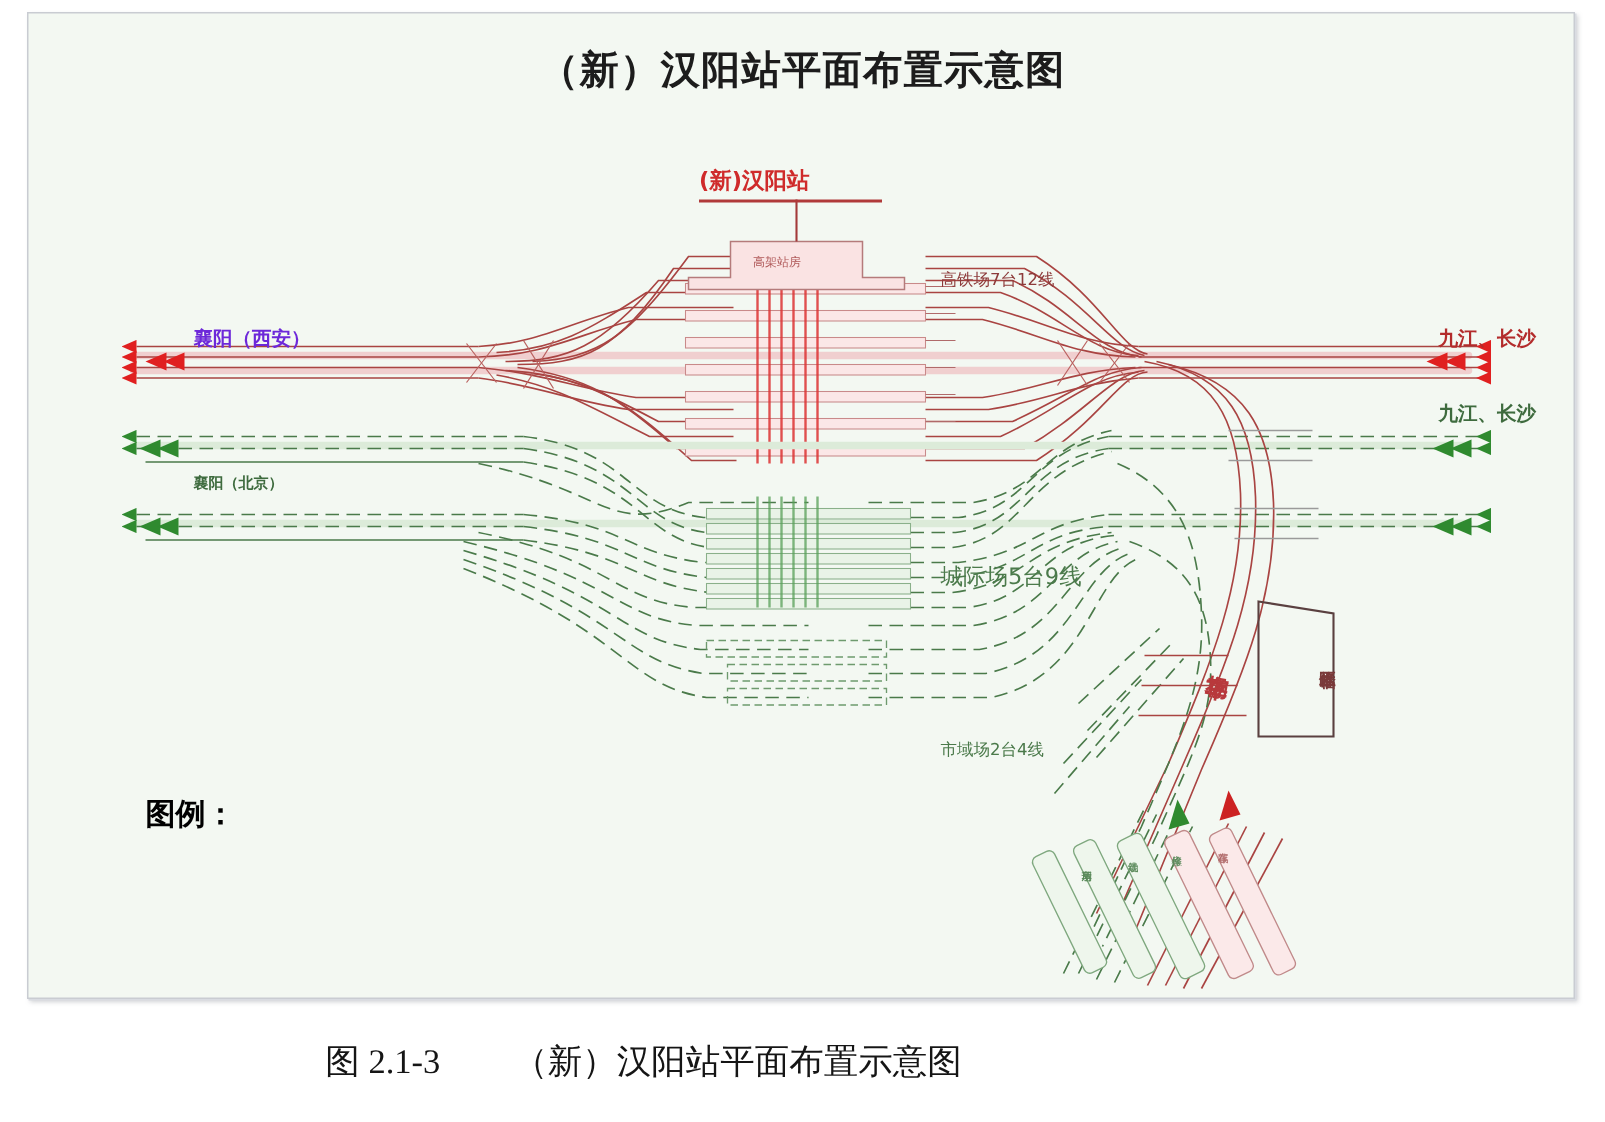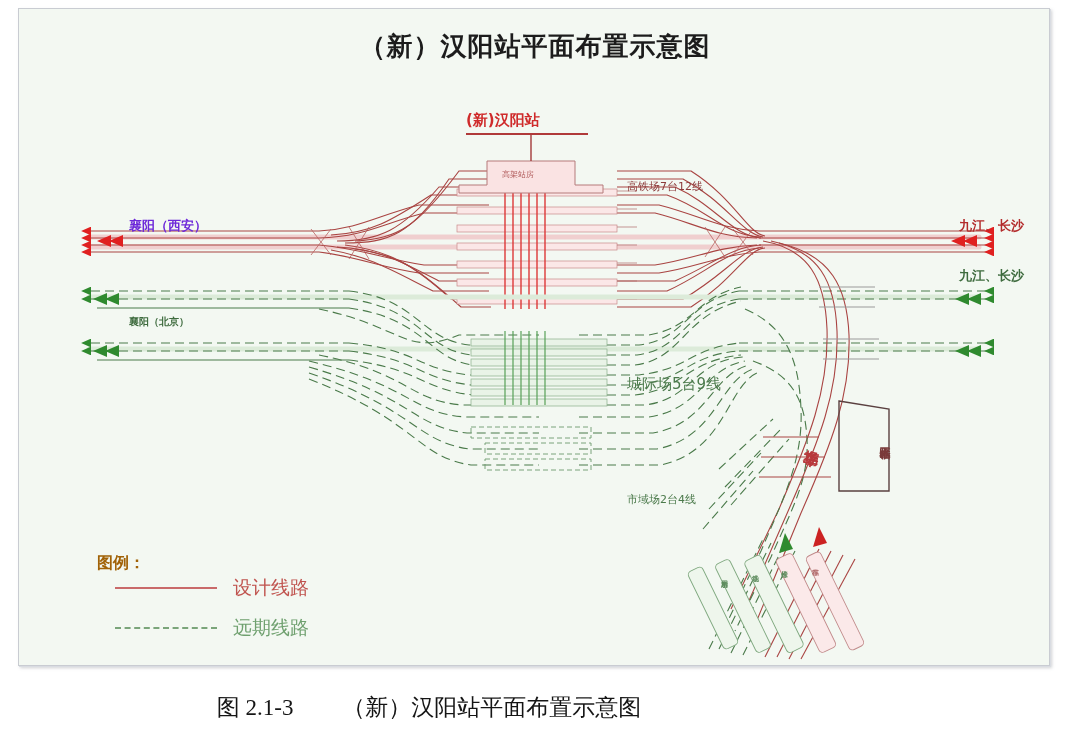--- a/index.html
+++ b/index.html
@@ -50,22 +50,22 @@
   .vert{writing-mode:vertical-rl;text-orientation:upright;}
   .cunche{font-size:15px;font-weight:bold;color:#b8393c;left:786px;top:428px;
           transform:rotate(10deg);transform-origin:top left;}
   .linxiu{font-size:11px;font-weight:bold;color:#7a3a3a;left:857px;top:430px;}
 
   .tiny{font-size:7px;letter-spacing:0px;}
   .tg{color:#5b8a5b;}
   .tr{color:#b06a6a;}
 
   
-  .lg-title{left:78px;top:520px;font-size:16px;font-weight:bold;color:#a16207;
-            font-family:"DejaVu Sans","Liberation Sans",sans-serif;margin-top:24px;}
+  .lg-title{left:78px;top:520px;font-size:20px;font-weight:bold;color:#000000;
+            font-family:"DejaVu Sans","Liberation Sans",sans-serif;}
   .lg-row{position:absolute;display:flex;align-items:center;gap:16px;}
   .lg1{left:96px;top:566px;}
   .lg2{left:96px;top:606px;}
   .lg-swatch{width:102px;height:0;border-top:2px solid #c96a6a;}
   .lg-swatch.dash{border-top:2px dashed #7aa57a;}
   .lg-txt{font-size:19px;font-family:"DejaVu Sans","Liberation Sans",sans-serif;}
   .lg-txt.r{color:#c0544f;}
   .lg-txt.g{color:#6fa06f;}
 
   
@@ -365,28 +365,20 @@
 
     <div class="lbl vert cunche">存车场</div>
     <div class="lbl vert linxiu">临修工区</div>
 
     <div class="lbl vert tiny tg" style="left:700px;top:566px;">动车运用所</div>
     <div class="lbl vert tiny tg" style="left:731px;top:560px;">动走线</div>
     <div class="lbl vert tiny tg" style="left:760px;top:556px;">检修库</div>
     <div class="lbl vert tiny tr" style="left:791px;top:554px;">存车线</div>
 
     <div class="lbl lg-title">图例：</div>
-    <div class="lg-row lg1">
-      <span class="lg-swatch"></span>
-      <span class="lg-txt r">设计线路</span>
-    </div>
-    <div class="lg-row lg2">
-      <span class="lg-swatch dash"></span>
-      <span class="lg-txt g">远期线路</span>
-    </div>
 
   </div>
 
   <div id="caption">
     <span class="num">图 2.1-3</span>
     <span style="display:inline-block;width:34px;"></span>
     <span>（新）汉阳站平面布置示意图</span>
   </div>
 
 </div>

